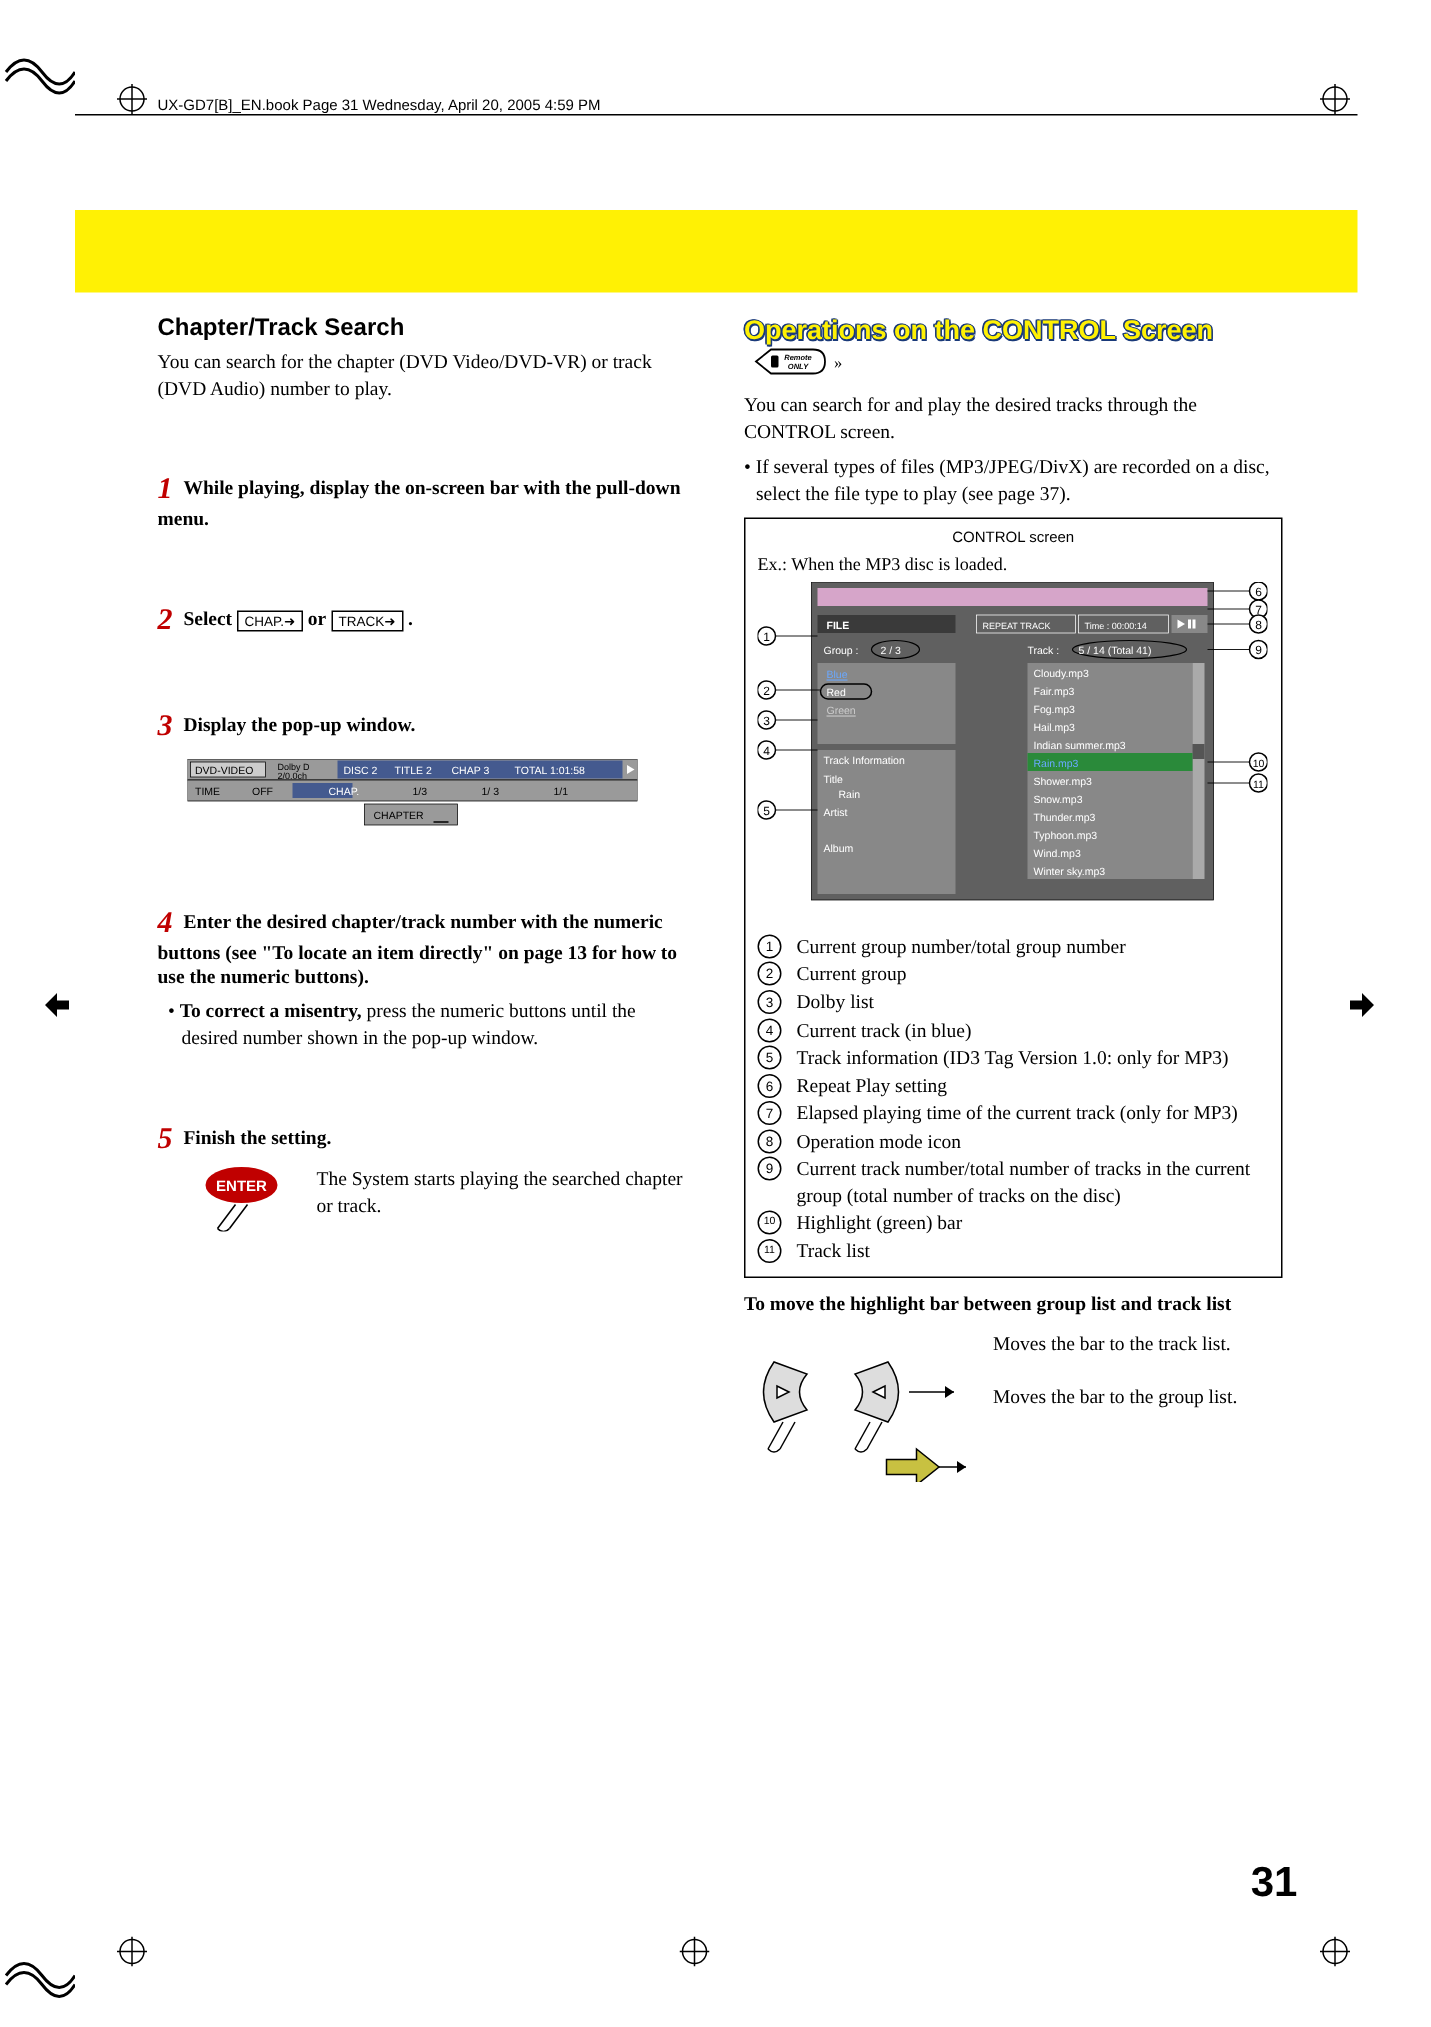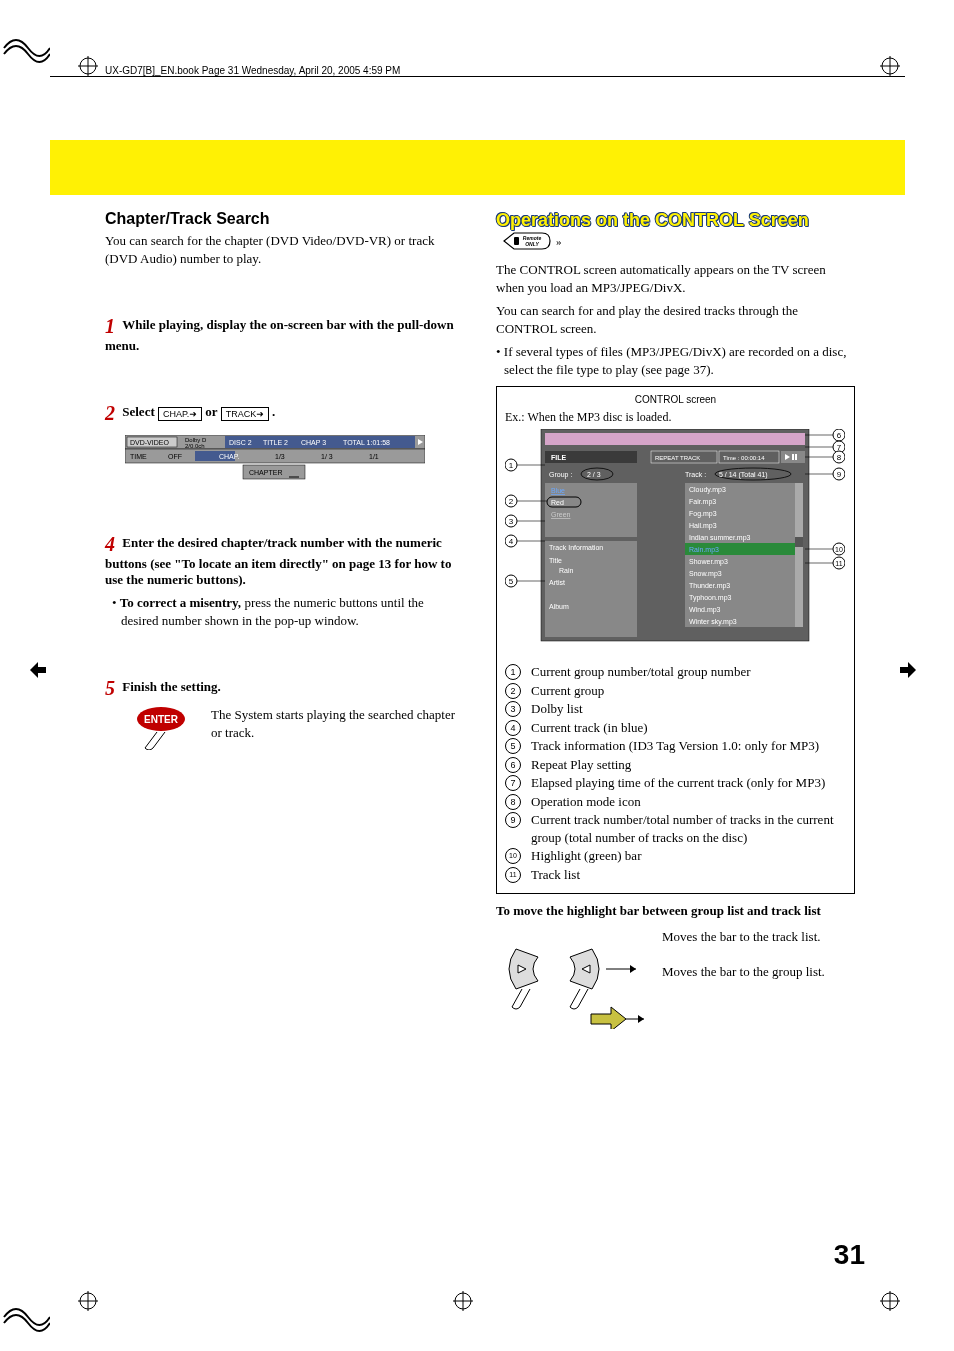--- a/index.html
+++ b/index.html
@@ -252,20 +252,24 @@
 
       <div class="step">
         <span class="step-num">2</span>
         <span class="step-text">Select</span>
         <span class="small-box">CHAP.➜</span>
         <span class="step-text">or</span>
         <span class="small-box">TRACK➜</span>
         <span class="step-text">.</span>
       </div>
 
+      <div class="step">
+        <span class="step-num">3</span>
+        <span class="step-text">Display the pop-up window.</span>
+      </div>
 
       <div class="osd-diagram">
         <svg width="300" height="46" font-family="Arial" font-size="7">
 
           <rect x="0" y="0" width="300" height="14" fill="#9a9a9a" stroke="#000" stroke-width="0.5"></rect>
           <rect x="2" y="2" width="50" height="10" fill="#ccc" stroke="#000" stroke-width="0.5"></rect>
           <text x="5" y="10">DVD-VIDEO</text>
           <text x="60" y="7" font-size="6">Dolby D</text>
           <text x="60" y="13" font-size="6">2/0.0ch</text>
           <rect x="100" y="1" width="190" height="12" fill="#445a8f"></rect>
@@ -322,21 +326,20 @@
           <svg width="64" height="20">
             <path d="M2 10 L12 2 H40 Q48 2 48 10 Q48 18 40 18 H12 Z" fill="#fff" stroke="#000" stroke-width="1.2"></path>
             <rect x="12" y="6" width="5" height="8" rx="1" fill="#000"></rect>
             <text x="30" y="9" text-anchor="middle" font-family="Arial" font-size="5" font-style="italic" font-weight="bold">Remote</text>
             <text x="30" y="15" text-anchor="middle" font-family="Arial" font-size="5" font-style="italic" font-weight="bold">ONLY</text>
             <text x="54" y="14" font-size="11">»</text>
           </svg>
         </span>
       </div>
 
-      <p>The CONTROL screen automatically appears on the TV screen when you load an MP3/JPEG/DivX.</p>
       <p>You can search for and play the desired tracks through the CONTROL screen.</p>
       <p style="text-indent:-8px; margin-left:8px;">• If several types of files (MP3/JPEG/DivX) are recorded on a disc, select the file type to play (see page 37).</p>
 
       <div class="control-box">
         <p class="ctrl-title">CONTROL screen</p>
         <p class="ex">Ex.: When the MP3 disc is loaded.</p>
 
         <svg width="340" height="220" font-family="Arial">
 
           <rect x="36" y="0" width="268" height="212" fill="#606060" stroke="#000" stroke-width="0.5"></rect>

